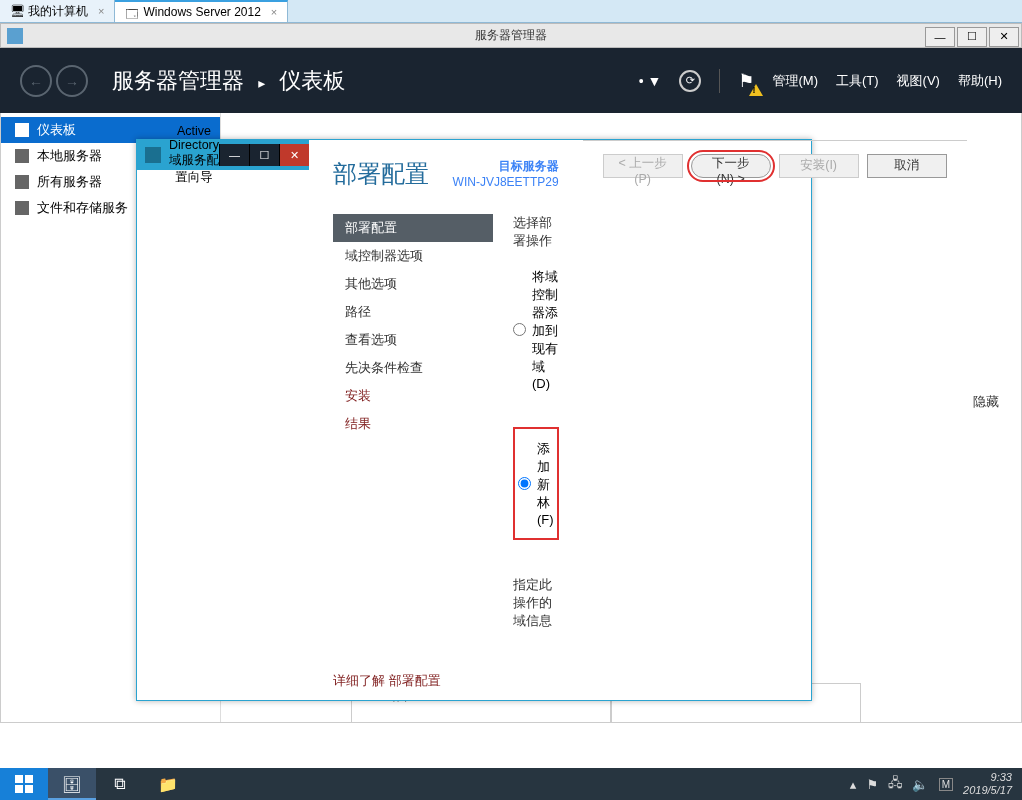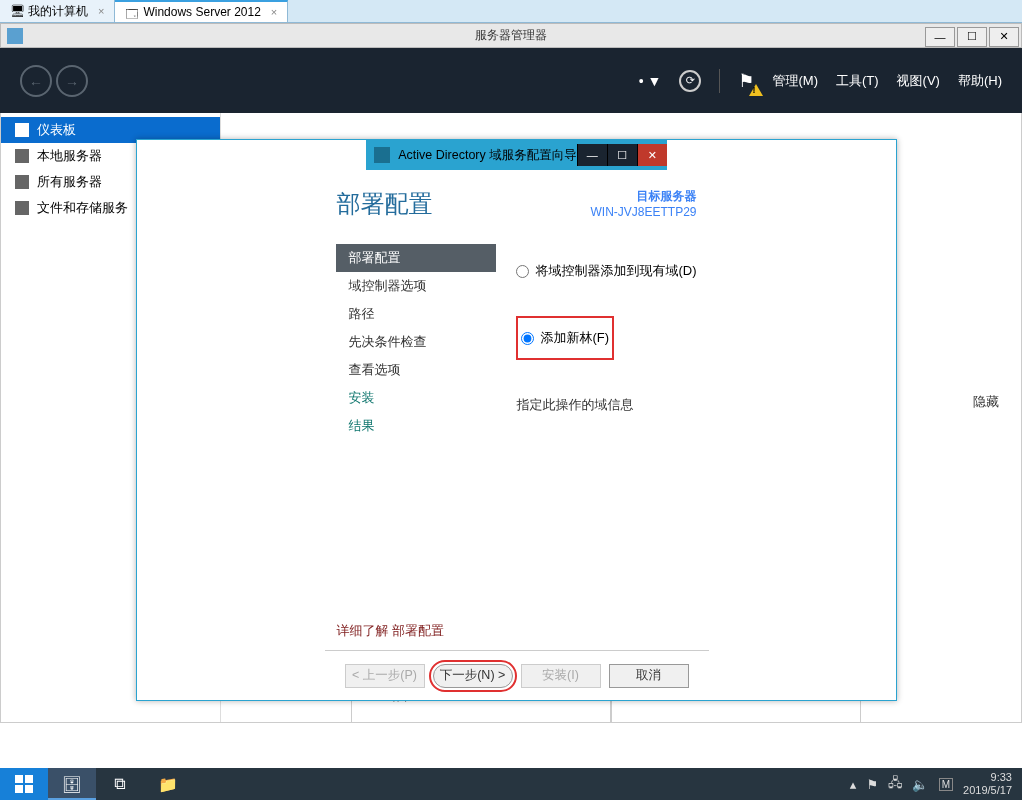--- a/index.html
+++ b/index.html
@@ -41,64 +41,64 @@
 .sm-nav-item.active .nav-icon.dash { background:#fff; border-color:#fff; }
 .nav-icon.server { background:#666; }
 
 
 .sm-main { flex:1; position:relative; background:#fff; }
 .hide-link { position:absolute; right:22px; top:280px; font-size:13px; color:#333; }
 .bpa-box { position:absolute; left:130px; top:570px; width:260px; height:40px; border:1px solid #ccc; padding:4px 10px; font-size:12px; background:#fff; }
 .bpa-box2 { position:absolute; left:390px; top:570px; width:250px; height:40px; border:1px solid #ccc; background:#fff; }
 
 
-.wizard { position:absolute; left:136px; top:139px; width:761px; height:562px; background:#fff; border:1px solid #2aa3d0; box-shadow:0 0 6px rgba(0,0,0,.3); display:flex; flex-direction:column;align-items:center; }
+.wizard { position:absolute; left:136px; top:139px; width:676px; height:562px; background:#fff; border:1px solid #2aa3d0; box-shadow:0 0 6px rgba(0,0,0,.3); display:flex; flex-direction:row; }
 .wiz-title { height:30px; background:#2aa3d0; display:flex; align-items:center; }
 .wiz-title .wico { width:16px; height:16px; margin:0 8px; background:#1a6f90; }
 .wiz-title .txt { flex:1; text-align:center; font-size:12.5px; color:#000; }
 .wiz-winctrls { display:flex; }
 .wiz-winbtn { width:30px; height:22px; background:#1a2430; color:#fff; display:flex; align-items:center; justify-content:center; font-size:11px; border-left:1px solid #000; }
 .wiz-winbtn.close { background:#c0392b; }
 
 .wiz-body { flex:1; display:flex; flex-direction:column; padding:18px 24px 0 24px; }
 .wiz-top { display:flex; justify-content:space-between; align-items:flex-start; }
 .wiz-heading { font-size:24px; font-weight:300; color:#246c9c; }
 .wiz-target { text-align:right; font-size:12px; color:#3b82f6; }
 .wiz-target .lbl { font-weight:bold; }
 
 .wiz-cols { display:flex; margin-top:24px; flex:1; }
 .wiz-steps { width:160px; font-size:13px; }
-.wiz-step { padding:5px 12px; color:#0f766e; }
+.wiz-step { padding:5px 12px; color:#7f1d1d; }
 .wiz-step.current { background:#555e66; color:#fff; }
 .wiz-step.enabled { color:#333; }
 
 .wiz-content { flex:1; font-size:13px; padding-left:20px; }
 .wiz-content .sect { margin-bottom:14px; color:#333; }
 .radio-row { display:flex; align-items:center; gap:6px; margin:18px 0; }
 .radio-row input { margin:0; }
 .radio-row.boxed { border:2px solid #e03030; padding:11px 3px; display:inline-flex; }
 .field-row { display:flex; align-items:center; margin-top:6px; }
 .field-row .flabel { width:210px; }
 .field-row .finput { border:2px solid #e03030; padding:1px; }
 .field-row input[type=text] { width:195px; height:22px; border:1px solid #888; padding:0 4px; font-size:13px; }
 
 .wiz-link { color:#7f1d1d; font-size:13px; margin:12px 0 10px 0; }
 
 .wiz-footer { height:50px; border-top:1px solid #ccc; display:flex; align-items:center; justify-content:flex-end; gap:8px; padding:0 20px; }
-.btn { height:24px; min-width:80px; padding:0 4px; font-size:12.5px; background:#f0f0f0; border:1px solid #999; color:#333; }
+.btn { height:24px; min-width:80px; padding:0 12px; font-size:12.5px; background:#f0f0f0; border:1px solid #999; color:#333; }
 .btn:disabled { color:#aaa; border-color:#ccc; }
 .btn.boxed { outline:2px solid #e03030; outline-offset:2px;border-radius:12px; }
 
 
 .taskbar { position:absolute; left:0; bottom:0; width:1022px; height:32px; background:#273540; display:flex; align-items:center; }
 .tb-item { width:48px; height:32px; display:flex; align-items:center; justify-content:center; color:#fff; font-size:16px; }
 .tb-item.start { background:#1780d8; }
 .tb-item.active { background:#3a5068; box-shadow:inset 0 -2px 0 #5aa0e0; }
 .tb-right { margin-left:auto; display:flex; align-items:center; gap:10px; padding:0 10px; color:#ddd; font-size:11px; }
-.tb-time { text-align:right; line-height:1.2; }
+.tb-time { text-align:right; line-height:1.2;font-style:italic; }
 .tray-ico { font-size:13px; }
 </style>
 </head>
 <body>
 
 <div class="host-tabs">
   <div class="host-tab">
     <span class="ico">🖥</span>
     <span>我的计算机</span>
     <span class="close">×</span>
@@ -116,20 +116,25 @@
   <div class="win-ctrls">
     <div class="win-btn">—</div>
     <div class="win-btn">☐</div>
     <div class="win-btn">✕</div>
   </div>
 </div>
 
 <div class="sm-header">
   <div class="nav-arrow">←</div>
   <div class="nav-arrow">→</div>
+  <div class="sm-crumb">
+    <span>服务器管理器</span>
+    <span class="sep">▸</span>
+    <span>仪表板</span>
+  </div>
   <div class="sm-right">
     <span style="font-size:14px;">•  ▼</span>
     <div class="sm-refresh">⟳</div>
     <div class="sm-divider"></div>
     <div class="flag">⚑<span class="warn"></span></div>
     <span>管理(M)</span>
     <span>工具(T)</span>
     <span>视图(V)</span>
     <span>帮助(H)</span>
   </div>
@@ -179,27 +184,29 @@
       <div class="wiz-heading">部署配置</div>
       <div class="wiz-target">
         <div class="lbl">目标服务器</div>
         <div>WIN-JVJ8EETTP29</div>
       </div>
     </div>
     <div class="wiz-cols">
       <div class="wiz-steps">
         <div class="wiz-step current">部署配置</div>
         <div class="wiz-step enabled">域控制器选项</div>
+        <div class="wiz-step enabled">其他选项</div>
         <div class="wiz-step enabled">路径</div>
+        <div class="wiz-step enabled">查看选项</div>
         <div class="wiz-step enabled">先决条件检查</div>
-        <div class="wiz-step enabled">查看选项</div>
         <div class="wiz-step">安装</div>
         <div class="wiz-step">结果</div>
       </div>
       <div class="wiz-content">
+        <div class="sect">选择部署操作</div>
         <div class="radio-row">
           <input type="radio" name="op" style="">
           <span>将域控制器添加到现有域(D)</span>
         </div>
         <div class="radio-row boxed">
           <input type="radio" name="op" checked="" style="">
           <span>添加新林(F)</span>
         </div>
         <div class="sect" style="margin-top:18px;">指定此操作的域信息</div>
         <div style="flex:1"></div>

